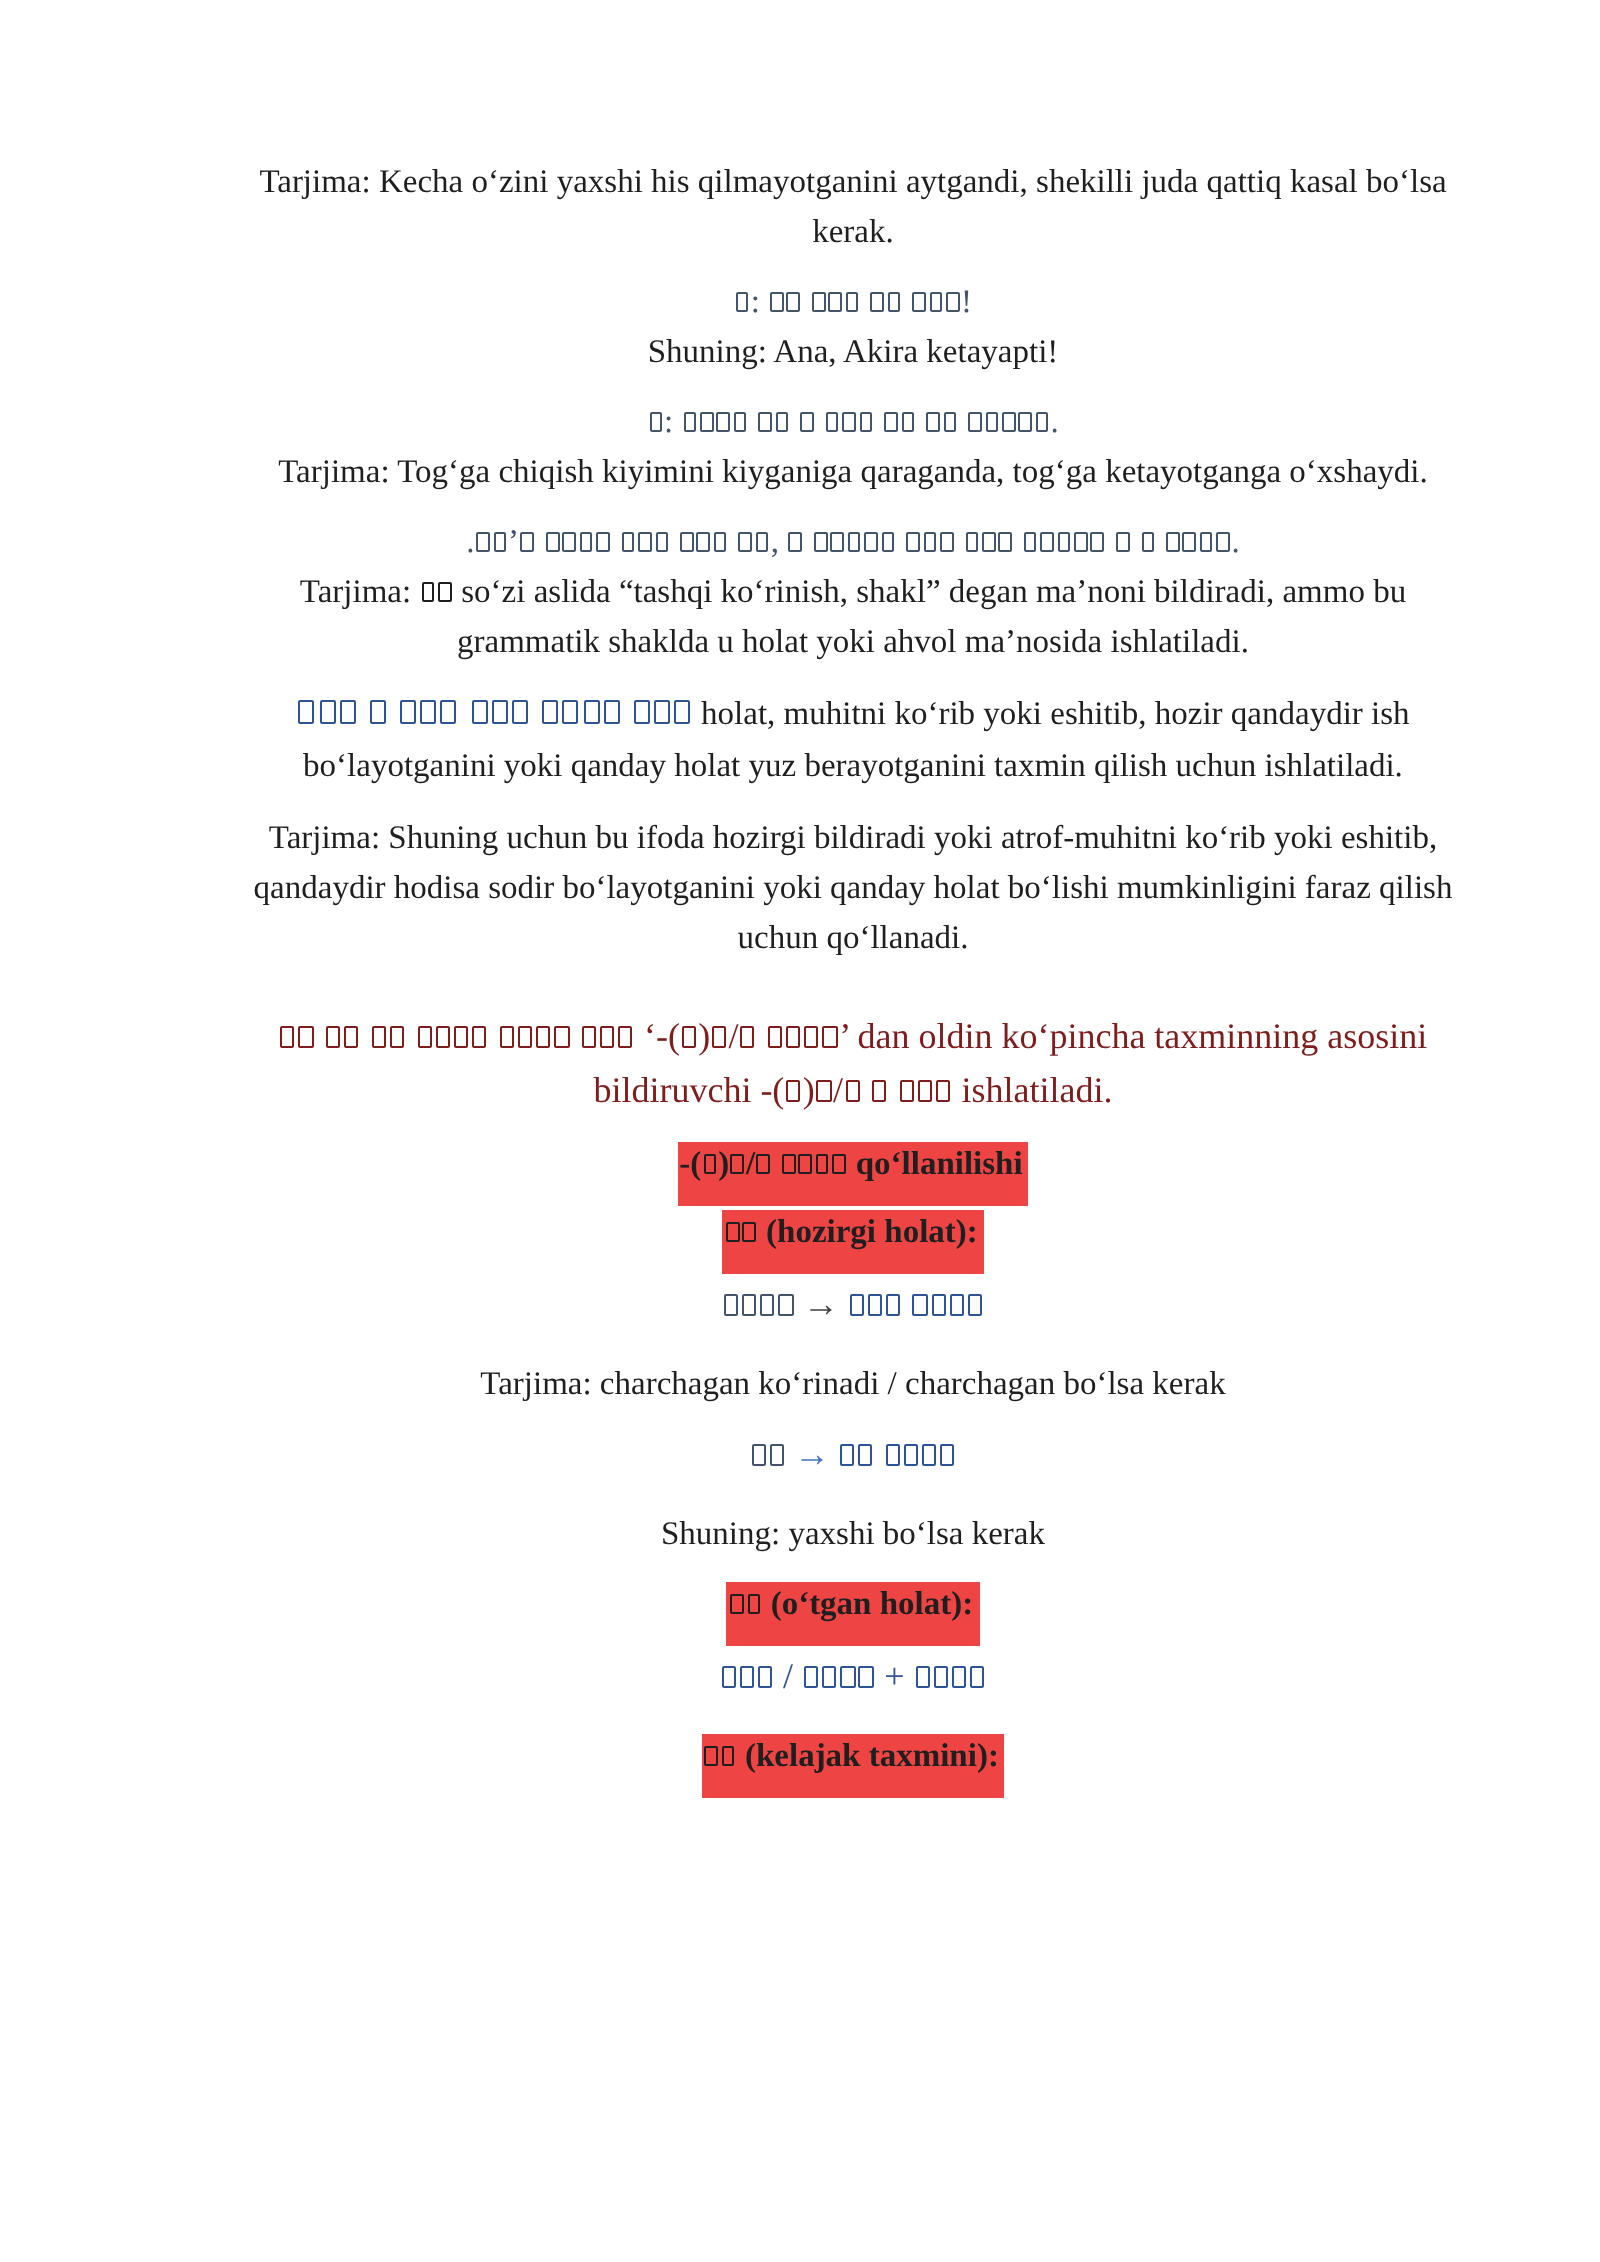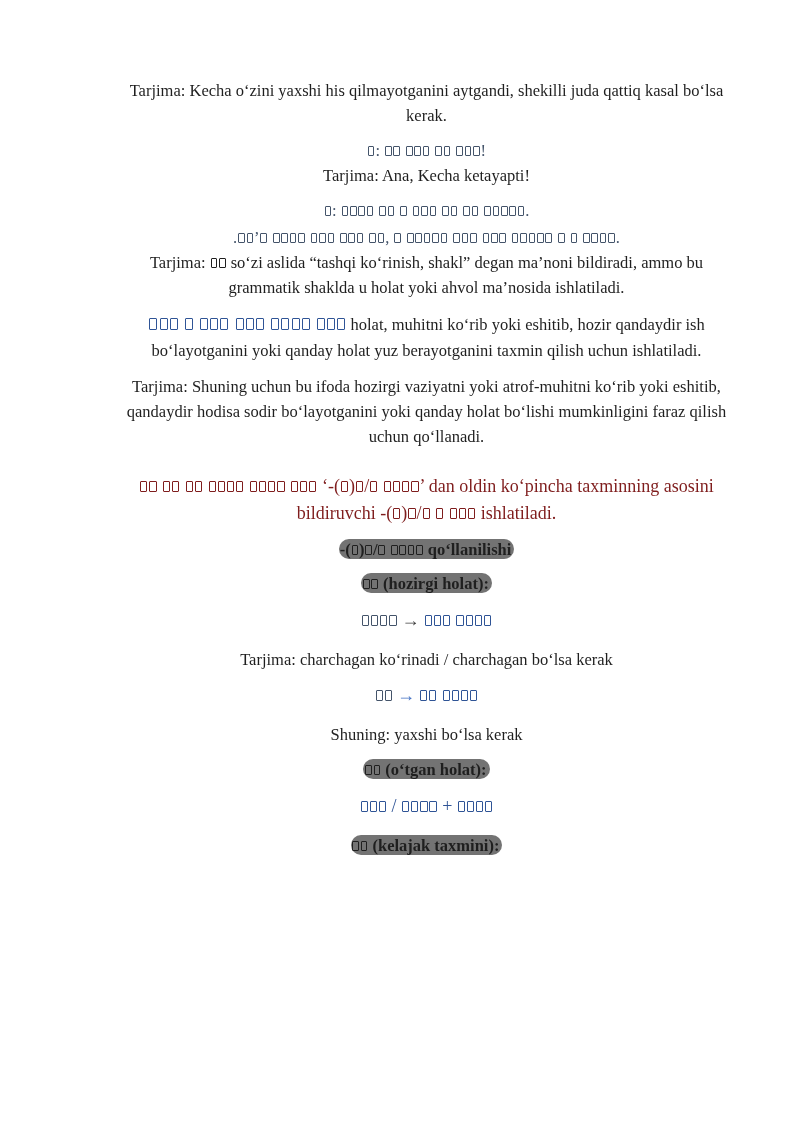--- a/index.html
+++ b/index.html
@@ -56,23 +56,22 @@
     margin: 24px 0 10px 0;
   }
   
   .hl {
     font-size: 16.5px;
     line-height: 26px;
     font-weight: bold;
     margin: 0 0 8px 0;
   }
   .hl .mark {
-    background: #737373;
-    padding: 1px 3px 0 1px;
-    border-radius: 11px;
+    background: #ef4444;
+    padding: 1px 3px 12px 1px;
   }
   
   .example {
     font-size: 18px;
     line-height: 27px;
     margin: 10px 0 13px 0;
   }
   .muted { color: #44546a; }
   .blue  { color: #2f5496; }
   .arrow-dark { color: #3f3f3f; padding: 0 4px; }
@@ -92,32 +91,33 @@
 </head>
 <body>
 
 <div class="page">
   <div class="content">
 
     <p class="t">Tarjima: Kecha o‘zini yaxshi his qilmayotganini aytgandi, shekilli juda qattiq kasal bo‘lsa kerak.</p>
 
     <p class="dialog"><span class="tofu"></span>: <span class="tofu"></span><span class="tofu"></span> <span class="tofu"></span><span class="tofu"></span><span class="tofu"></span> <span class="tofu"></span><span class="tofu"></span> <span class="tofu"></span><span class="tofu"></span><span class="tofu"></span>!</p>
 
-    <p class="t">Tarjima: Ana, Kecha ketayapti!</p>
+    <p class="t">Shuning: Ana, Akira ketayapti!</p>
 
     <p class="dialog"><span class="tofu"></span>: <span class="tofu"></span><span class="tofu"></span><span class="tofu"></span><span class="tofu"></span> <span class="tofu"></span><span class="tofu"></span> <span class="tofu"></span> <span class="tofu"></span><span class="tofu"></span><span class="tofu"></span> <span class="tofu"></span><span class="tofu"></span> <span class="tofu"></span><span class="tofu"></span> <span class="tofu"></span><span class="tofu"></span><span class="tofu"></span><span class="tofu"></span><span class="tofu"></span>.</p>
 
+    <p class="t">Tarjima: Tog‘ga chiqish kiyimini kiyganiga qaraganda, tog‘ga ketayotganga o‘xshaydi.</p>
 
     <p class="dialog">.<span class="tofu"></span><span class="tofu"></span>’<span class="tofu"></span> <span class="tofu"></span><span class="tofu"></span><span class="tofu"></span><span class="tofu"></span> <span class="tofu"></span><span class="tofu"></span><span class="tofu"></span> <span class="tofu"></span><span class="tofu"></span><span class="tofu"></span> <span class="tofu"></span><span class="tofu"></span>, <span class="tofu"></span> <span class="tofu"></span><span class="tofu"></span><span class="tofu"></span><span class="tofu"></span><span class="tofu"></span> <span class="tofu"></span><span class="tofu"></span><span class="tofu"></span> <span class="tofu"></span><span class="tofu"></span><span class="tofu"></span> <span class="tofu"></span><span class="tofu"></span><span class="tofu"></span><span class="tofu"></span><span class="tofu"></span> <span class="tofu"></span> <span class="tofu"></span> <span class="tofu"></span><span class="tofu"></span><span class="tofu"></span><span class="tofu"></span>.</p>
 
     <p class="t">Tarjima: <span class="tofu"></span><span class="tofu"></span> so‘zi aslida “tashqi ko‘rinish, shakl” degan ma’noni bildiradi, ammo bu grammatik shaklda u holat yoki ahvol ma’nosida ishlatiladi.</p>
 
     <p class="mixed-heading"><span class="k-big"><span class="tofu"></span><span class="tofu"></span><span class="tofu"></span> <span class="tofu"></span> <span class="tofu"></span><span class="tofu"></span><span class="tofu"></span> <span class="tofu"></span><span class="tofu"></span><span class="tofu"></span> <span class="tofu"></span><span class="tofu"></span><span class="tofu"></span><span class="tofu"></span> <span class="tofu"></span><span class="tofu"></span><span class="tofu"></span></span><span> holat, muhitni ko‘rib yoki eshitib, hozir qandaydir ish bo‘layotganini yoki qanday holat yuz berayotganini taxmin qilish uchun ishlatiladi.</span></p>
 
-    <p class="t">Tarjima: Shuning uchun bu ifoda hozirgi vaziyatni yoki atrof-muhitni ko‘rib yoki eshitib, qandaydir hodisa sodir bo‘layotganini yoki qanday holat bo‘lishi mumkinligini faraz qilish uchun qo‘llanadi.</p>
+    <p class="t">Tarjima: Shuning uchun bu ifoda hozirgi bildiradi yoki atrof-muhitni ko‘rib yoki eshitib, qandaydir hodisa sodir bo‘layotganini yoki qanday holat bo‘lishi mumkinligini faraz qilish uchun qo‘llanadi.</p>
 
     <p class="blue-para"><span class="tofu"></span><span class="tofu"></span> <span class="tofu"></span><span class="tofu"></span> <span class="tofu"></span><span class="tofu"></span> <span class="tofu"></span><span class="tofu"></span><span class="tofu"></span><span class="tofu"></span> <span class="tofu"></span><span class="tofu"></span><span class="tofu"></span><span class="tofu"></span> <span class="tofu"></span><span class="tofu"></span><span class="tofu"></span> ‘-(<span class="tofu"></span>)<span class="tofu"></span>/<span class="tofu"></span> <span class="tofu"></span><span class="tofu"></span><span class="tofu"></span><span class="tofu"></span>’ dan oldin ko‘pincha taxminning asosini bildiruvchi -(<span class="tofu"></span>)<span class="tofu"></span>/<span class="tofu"></span> <span class="tofu"></span> <span class="tofu"></span><span class="tofu"></span><span class="tofu"></span> ishlatiladi.</p>
 
 
     <p class="hl"><span class="mark">-(<span class="tofu"></span>)<span class="tofu"></span>/<span class="tofu"></span> <span class="tofu"></span><span class="tofu"></span><span class="tofu"></span><span class="tofu"></span> qo‘llanilishi</span></p>
 
     <p class="hl"><span class="mark"><span class="tofu"></span><span class="tofu"></span> (hozirgi holat):</span></p>
 
     <p class="example"><span class="muted"><span class="tofu"></span><span class="tofu"></span><span class="tofu"></span><span class="tofu"></span></span><span class="arrow-dark">→</span><span class="blue"><span class="tofu"></span><span class="tofu"></span><span class="tofu"></span> <span class="tofu"></span><span class="tofu"></span><span class="tofu"></span><span class="tofu"></span></span></p>
 

